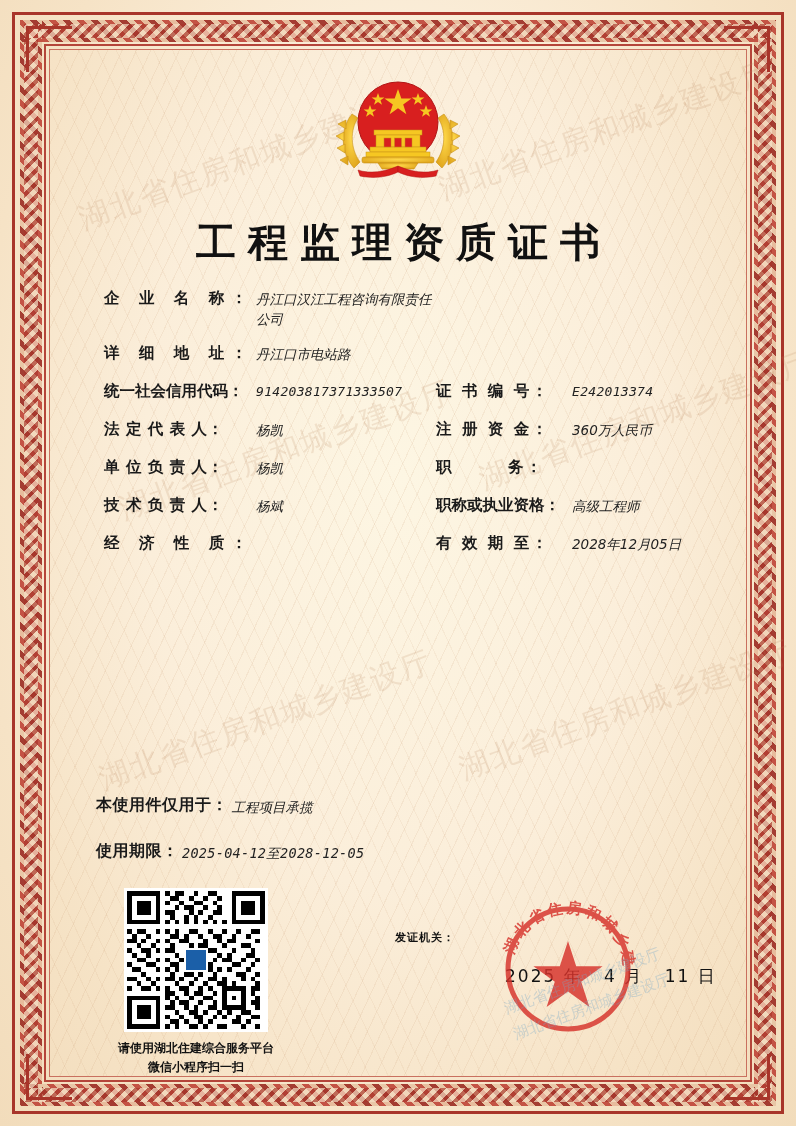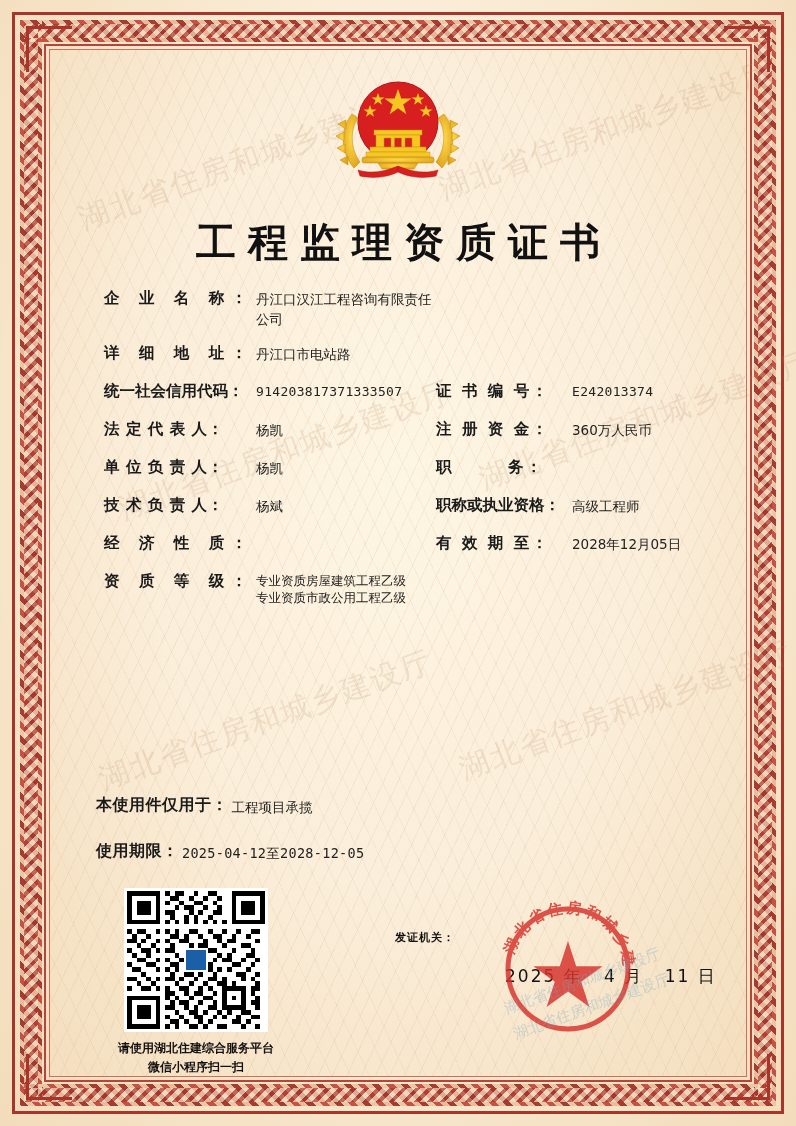--- a/index.html
+++ b/index.html
@@ -162,20 +162,21 @@
     font-weight: bold;
     color: #1a1a1a;
     margin-right: 4px;
   }
   .val {
     font-size: 13.5px;
     color: #222;
     line-height: 1.45;
     font-family: "DejaVu Sans", "Liberation Sans", sans-serif;
     padding-top: 2px;
+    font-style: italic;
   }
   .val.small {
     font-size: 12.5px;
     line-height: 1.35;
   }
   .val.num {
     font-family: "DejaVu Sans Mono", monospace;
     font-size: 13px;
     letter-spacing: .3px;
   }
@@ -401,27 +402,20 @@
     <div class="row">
       <div class="col left">
         <span class="label-box-left"><span class="lbl w4">经 济 性 质</span><span class="colon">：</span></span>
       </div>
       <div class="col right">
         <span class="label-box-right"><span class="lbl w5">有 效 期 至</span><span class="colon">：</span></span>
         <span class="val">2028年12月05日</span>
       </div>
     </div>
 
-    <div class="row">
-      <div class="col left">
-        <span class="label-box-left"><span class="lbl w4">资 质 等 级</span><span class="colon">：</span></span>
-        <span class="val small" style="white-space:pre-line">专业资质房屋建筑工程乙级
-专业资质市政公用工程乙级</span>
-      </div>
-    </div>
 
   </div>
 
   <div class="usage">
     <div class="row">
       <span class="lbl" style="letter-spacing:0.5px">本使用件仅用于</span>
       <span class="colon" style="font-size:16px">：</span>
       <span class="val" style="padding-top:3px">工程项目承揽</span>
     </div>
     <div class="row">

